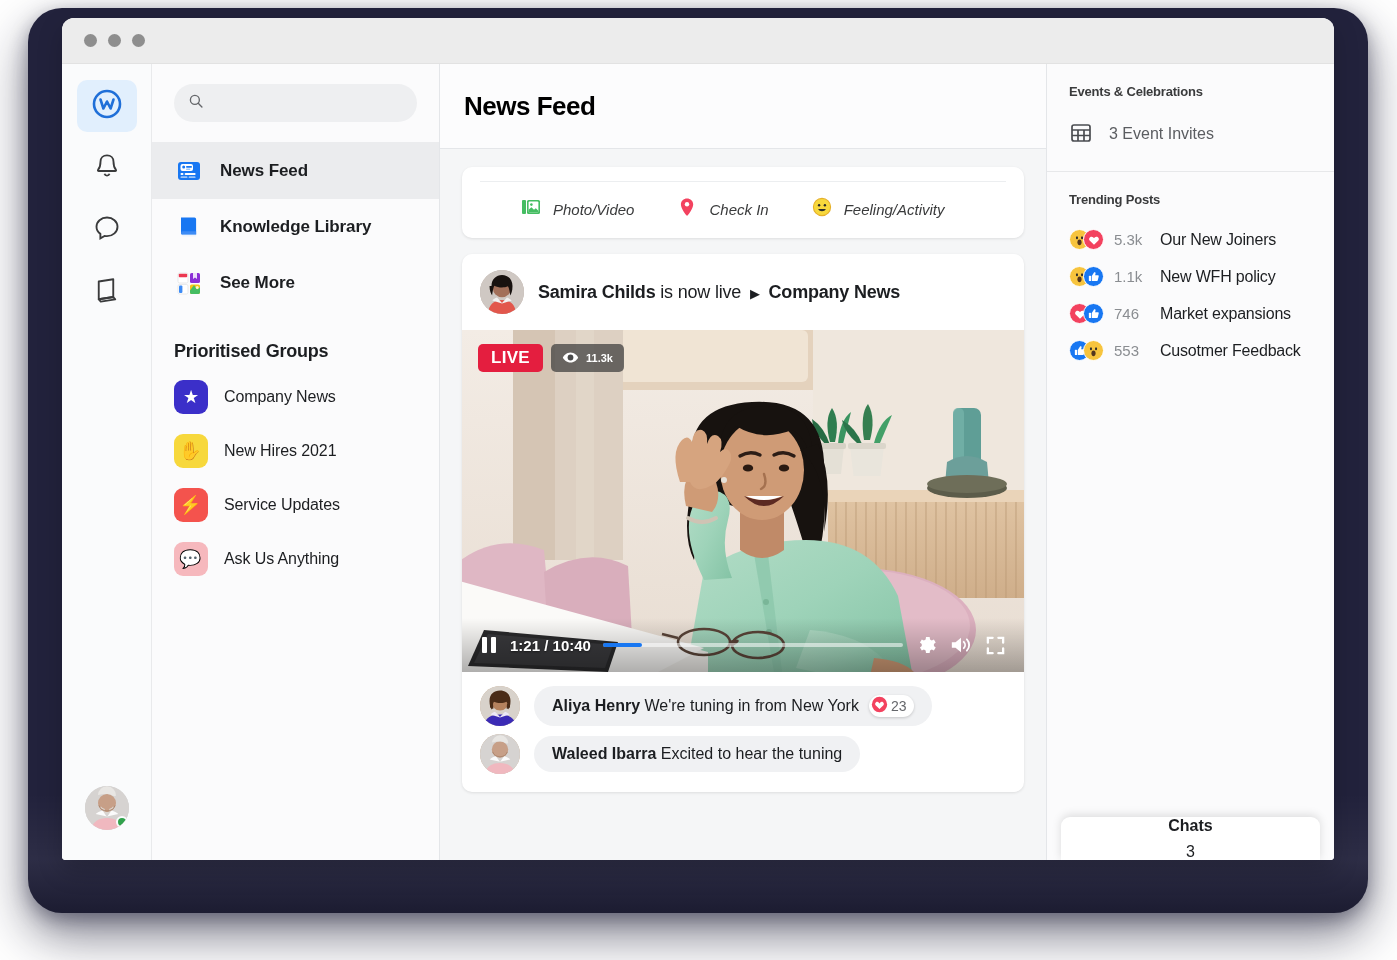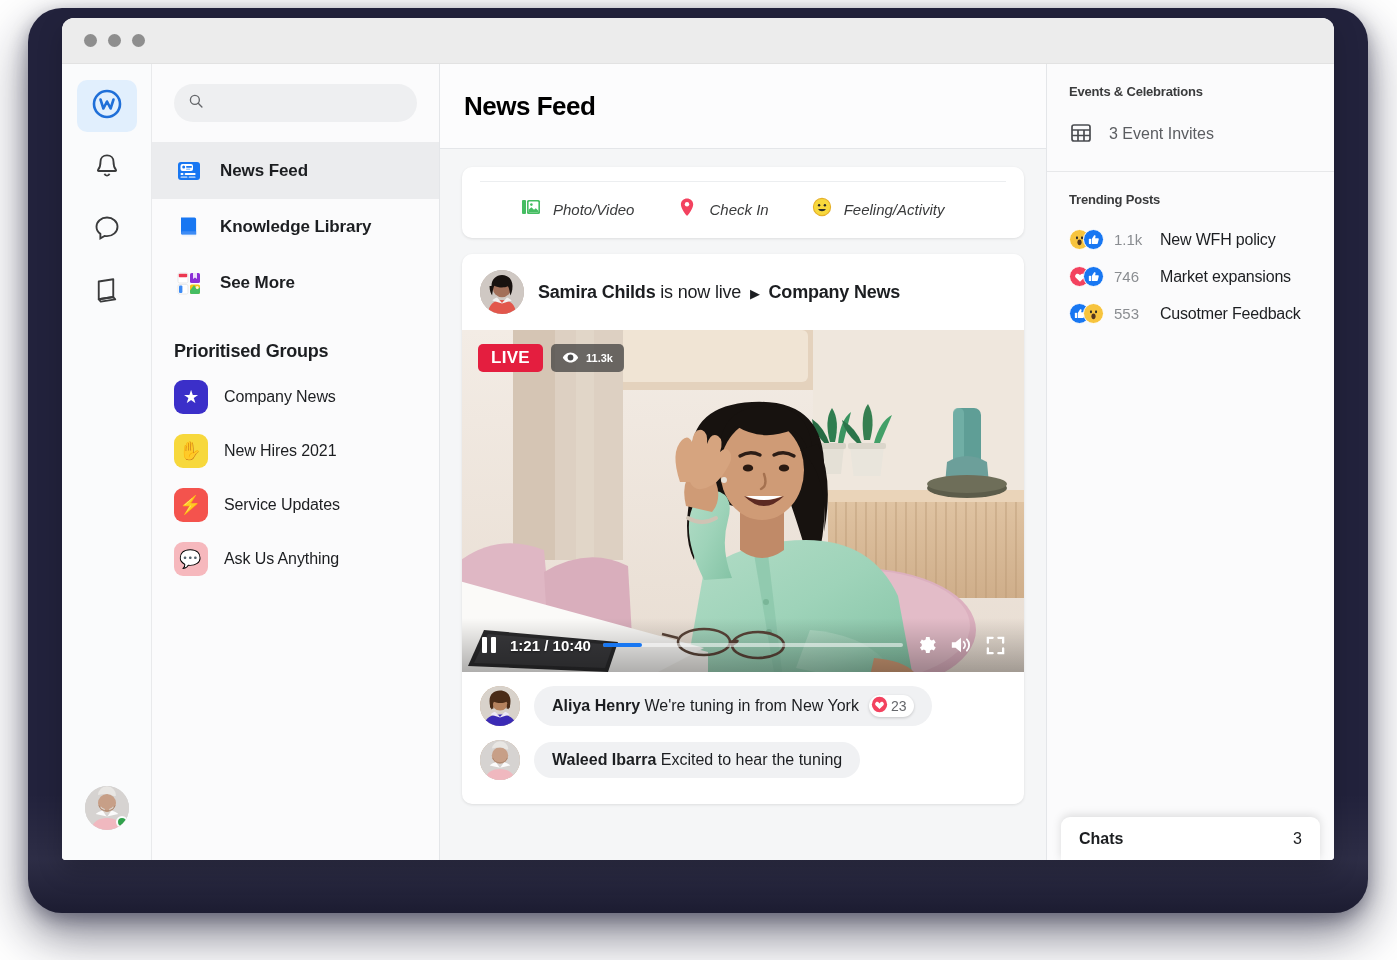--- a/index.html
+++ b/index.html
@@ -153,21 +153,21 @@
     display: flex; align-items: center; padding: 0 18px; gap: 12px;
     background: linear-gradient(180deg, rgba(0,0,0,0) 0%, rgba(0,0,0,.30) 100%);
   }
   #time-label { color: #fff; font-size: 15px; font-weight: 600; white-space: nowrap; text-shadow:0 1px 2px rgba(0,0,0,.5);}
   #progress { flex: 1; height: 4px; background: rgba(255,255,255,.55); border-radius: 2px; position: relative; cursor:pointer;}
   #progress-fill { position: absolute; left: 0; top: 0; bottom: 0; width: 13%; background: #1877f2; border-radius: 2px; }
   .vc-btn { cursor: pointer; display:flex; align-items:center; }
 
   
   #comments { padding: 14px 18px 10px 18px; }
-  .comment { display: flex; align-items: center; gap: 14px; margin-bottom: 14px; }
+  .comment { display: flex; align-items: center; gap: 14px; margin-bottom: 8px; }
   .comment-avatar { width: 40px; height: 40px; border-radius: 50%; flex: none; overflow:hidden; background:#c7a98e;}
   .bubble {
     background: #f0f1f3; border-radius: 20px; padding: 9px 18px;
     font-size: 16px; color: #1c1e21; display: flex; align-items: center; gap: 10px;
   }
   .bubble .who { font-weight: 700; }
   .reaction-pill {
     background: #fff; border-radius: 14px; padding: 1px 7px 1px 2px;
     display: flex; align-items: center; gap: 3px; font-size: 14px; color: #65676b;
     box-shadow: 0 1px 3px rgba(0,0,0,.18);
@@ -192,21 +192,21 @@
     font-size: 13px; border: 1.5px solid #fff; line-height:1;
   }
   .trend-count { font-size: 15px; color: #8a8d91; min-width: 36px; }
   .trend-label { font-size: 16px; color: #1c1e21; letter-spacing:-.2px;}
 
   #chats-bar {
     position: absolute; left: 14px; right: 14px; bottom: -1px;
     background: #fff; border-radius: 9px 9px 0 0;
     box-shadow: 0 -2px 10px rgba(0,0,0,.13);
     height: 44px; display: flex; align-items: center; justify-content: space-between;
-    padding: 0 18px; cursor: pointer;
+    padding: 0 18px; cursor: pointer; flex-direction: column;
   }
   #chats-label { font-size: 16px; font-weight: 600; color: #1c1e21; }
   #chats-count { font-size: 16px; color: #1c1e21; }
 </style>
 </head>
 <body>
 
 <div id="device-frame"></div>
 
 <div id="browser-window">
@@ -673,20 +673,41 @@
               <span class="reax">
                 <span class="emoji-circle" style="background:#f7c43e">
                   <svg width="15" height="15" viewBox="0 0 16 16">
                     <circle cx="8" cy="8" r="7.6" fill="#f7c43e"></circle>
                     <ellipse cx="5.3" cy="6" rx="1.1" ry="1.6" fill="#2a2a2a"></ellipse>
                     <ellipse cx="10.7" cy="6" rx="1.1" ry="1.6" fill="#2a2a2a"></ellipse>
                     <ellipse cx="8" cy="11" rx="2.2" ry="3" fill="#53361f"></ellipse>
                   </svg>
                 </span>
                 <span class="r2">
+                  <span class="emoji-circle" style="background:#f3425f">
+                    <svg width="12" height="12" viewBox="0 0 14 14">
+                      <path d="M7 12.4 2.2 8C.9 6.8 1 4.7 2.5 3.7 3.7 2.8 5.4 3.1 6.3 4.2L7 5.1l.7-.9c.9-1.1 2.6-1.4 3.8-.5 1.5 1 1.6 3.1.3 4.3z" fill="#fff"></path>
+                    </svg>
+                  </span>
+                </span>
+              </span>
+              <span class="trend-count">5.3k</span>
+              <span class="trend-label">Our New Joiners</span>
+            </div>
+            <div class="trend-row">
+              <span class="reax">
+                <span class="emoji-circle" style="background:#f7c43e">
+                  <svg width="15" height="15" viewBox="0 0 16 16">
+                    <circle cx="8" cy="8" r="7.6" fill="#f7c43e"></circle>
+                    <ellipse cx="5.3" cy="6" rx="1.1" ry="1.6" fill="#2a2a2a"></ellipse>
+                    <ellipse cx="10.7" cy="6" rx="1.1" ry="1.6" fill="#2a2a2a"></ellipse>
+                    <ellipse cx="8" cy="11" rx="2.2" ry="3" fill="#53361f"></ellipse>
+                  </svg>
+                </span>
+                <span class="r2">
                   <span class="emoji-circle" style="background:#1877f2">
                     <svg width="12" height="12" viewBox="0 0 14 14">
                       <path d="M4.4 5.8 7.2 1.6c.9-.5 1.8.2 1.6 1.2l-.5 2.1h3.1c.8 0 1.3.7 1.1 1.4l-1.1 4.4c-.2.7-.8 1.1-1.5 1.1H4.4z" fill="#fff"></path>
                       <rect x="1" y="5.6" width="2.6" height="6.2" rx=".8" fill="#fff"></rect>
                     </svg>
                   </span>
                 </span>
               </span>
               <span class="trend-count">1.1k</span>
               <span class="trend-label">New WFH policy</span>

